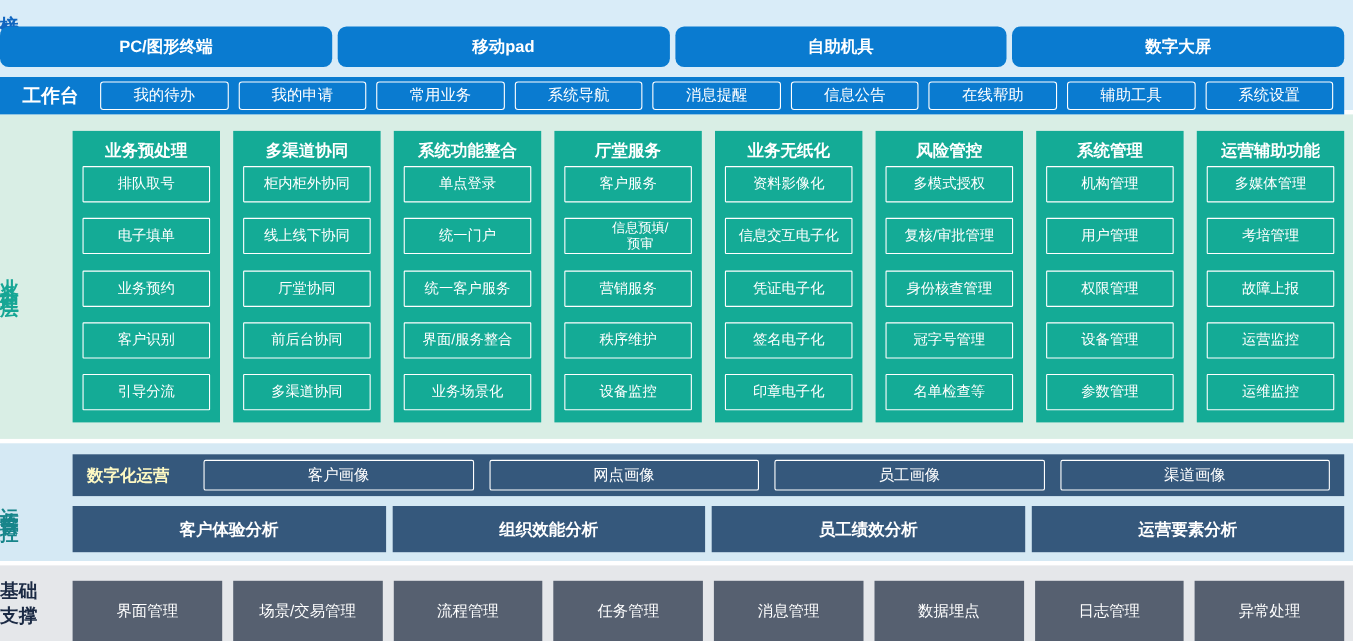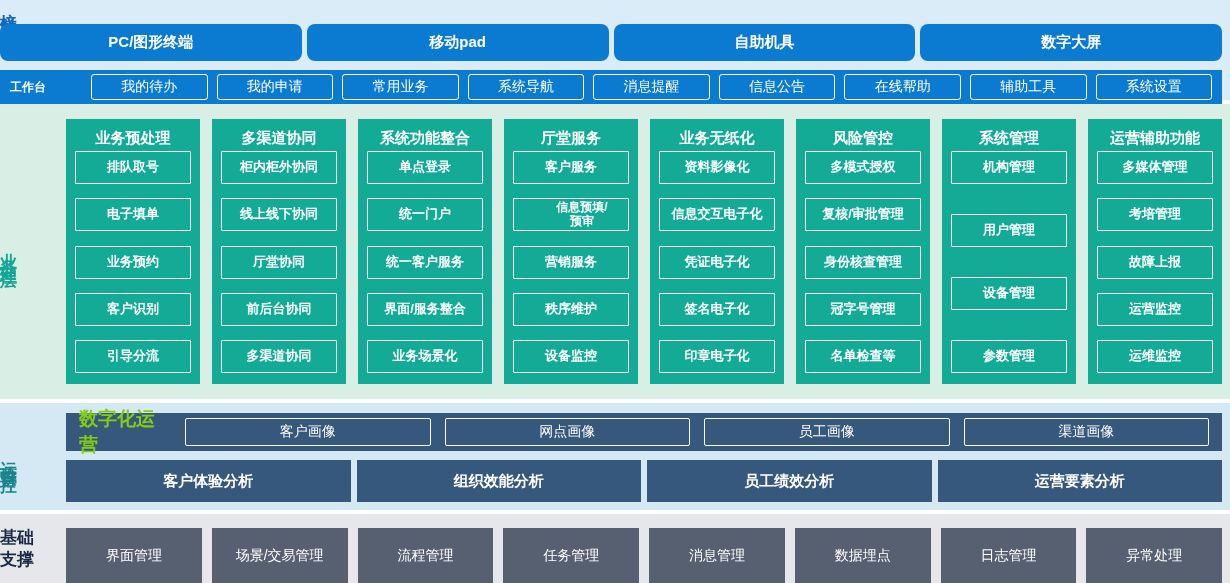--- a/index.html
+++ b/index.html
@@ -11,42 +11,42 @@
   .v-label { writing-mode:vertical-rl; text-orientation:upright; font-weight:bold; font-size:17px; letter-spacing:5px; line-height:1; }
   .content-col { flex:1; display:flex; flex-direction:column; padding-right:8px; min-width:0; }
 
   
   .sec-contact { height:100px; background:#d9ecf8; margin-bottom:4px;flex-direction:column; }
   .sec-contact .v-label { color:#1166c0; }
   .terminals { display:flex; gap:5px; height:37px; margin-top:9px; }
   .terminal { flex:1; background:#0a7bd0; border-radius:8px; color:#fff; font-weight:bold; font-size:15px;
               display:flex; align-items:center; justify-content:center; }
   .workbench { height:34px; margin-top:9px; background:#0a7bd0; display:flex; align-items:center; gap:9px; padding:0 10px; }
-  .wb-label { color:#fff; font-weight:bold; font-size:12px; width:72px; text-align:left; flex-shrink:0; }
+  .wb-label { color:#fff; font-weight:bold; font-size:17px; width:72px; text-align:center; flex-shrink:0; }
   .wb-btn { flex:1; height:26px; border:1px solid #fff; border-radius:3px; color:#fff; font-size:14px;
             display:flex; align-items:center; justify-content:center; }
 
   
   .sec-business { height:295px; background:#d9eee5; margin-bottom:4px; }
   .sec-business .v-label { color:#16a695; }
   .biz-cols { display:flex; gap:12px; margin-top:15px; height:265px; }
   .col { flex:1; background:#14ab96; padding:7px 9px 11px; display:flex; flex-direction:column; min-width:0; }
   .col-title { color:#fff; font-weight:bold; font-size:15px; text-align:center; height:25px; line-height:23px;
                white-space:nowrap; }
-  .col-items { flex:1; display:flex; flex-direction:column; justify-content:space-between;font-weight:bold; }
+  .col-items { flex:1; display:flex; flex-direction:column; justify-content:space-between; }
   .col-item { height:33px; border:1px solid #fff; border-radius:1px; color:#fff; font-size:13px;
               display:flex; align-items:center; justify-content:center; text-align:center;
               white-space:pre-line; line-height:1.15; padding:0 2px; }
   .col-item.small { font-size:12px;padding-left:24px; }
 
   
   .sec-operations { height:107px; background:#d5e9f4; margin-bottom:4px; }
   .sec-operations .v-label { color:#17858a; }
   .digital-strip { margin-top:10px; height:38px; background:#35587c; display:flex; align-items:center; gap:14px; padding:0 13px; }
-  .digital-label { color:#84cc16; font-weight:bold; font-size:19px; width:92px; flex-shrink:0; }
+  .digital-label { color:#fef9c3; font-weight:bold; font-size:15px; width:92px; flex-shrink:0; }
   .portrait-btn { flex:1; height:28px; border:1px solid #fff; border-radius:2px; color:#fff; font-size:14px;
                   display:flex; align-items:center; justify-content:center; }
   .analysis-row { margin-top:9px; height:42px; display:flex; gap:6px; }
   .analysis-btn { flex:1; background:#35587c; border-radius:0; color:#fff; font-weight:bold; font-size:15px;
                   display:flex; align-items:center; justify-content:center; }
 
   
   .sec-foundation { height:69px; background:#e5e7ea; }
   .fd-label { color:#1b2a44; font-weight:bold; font-size:17px; width:2em; line-height:1.25;
               word-break:break-all; text-align:center; }
@@ -155,20 +155,21 @@
           <div class="col-item">冠字号管理</div>
           <div class="col-item">名单检查等</div>
         </div>
       </div>
 
       <div class="col">
         <div class="col-title">系统管理</div>
         <div class="col-items">
           <div class="col-item">机构管理</div>
           <div class="col-item">用户管理</div>
+          <div class="col-item">权限管理</div>
           <div class="col-item">设备管理</div>
           <div class="col-item">参数管理</div>
         </div>
       </div>
 
       <div class="col">
         <div class="col-title">运营辅助功能</div>
         <div class="col-items">
           <div class="col-item">多媒体管理</div>
           <div class="col-item">考培管理</div>

